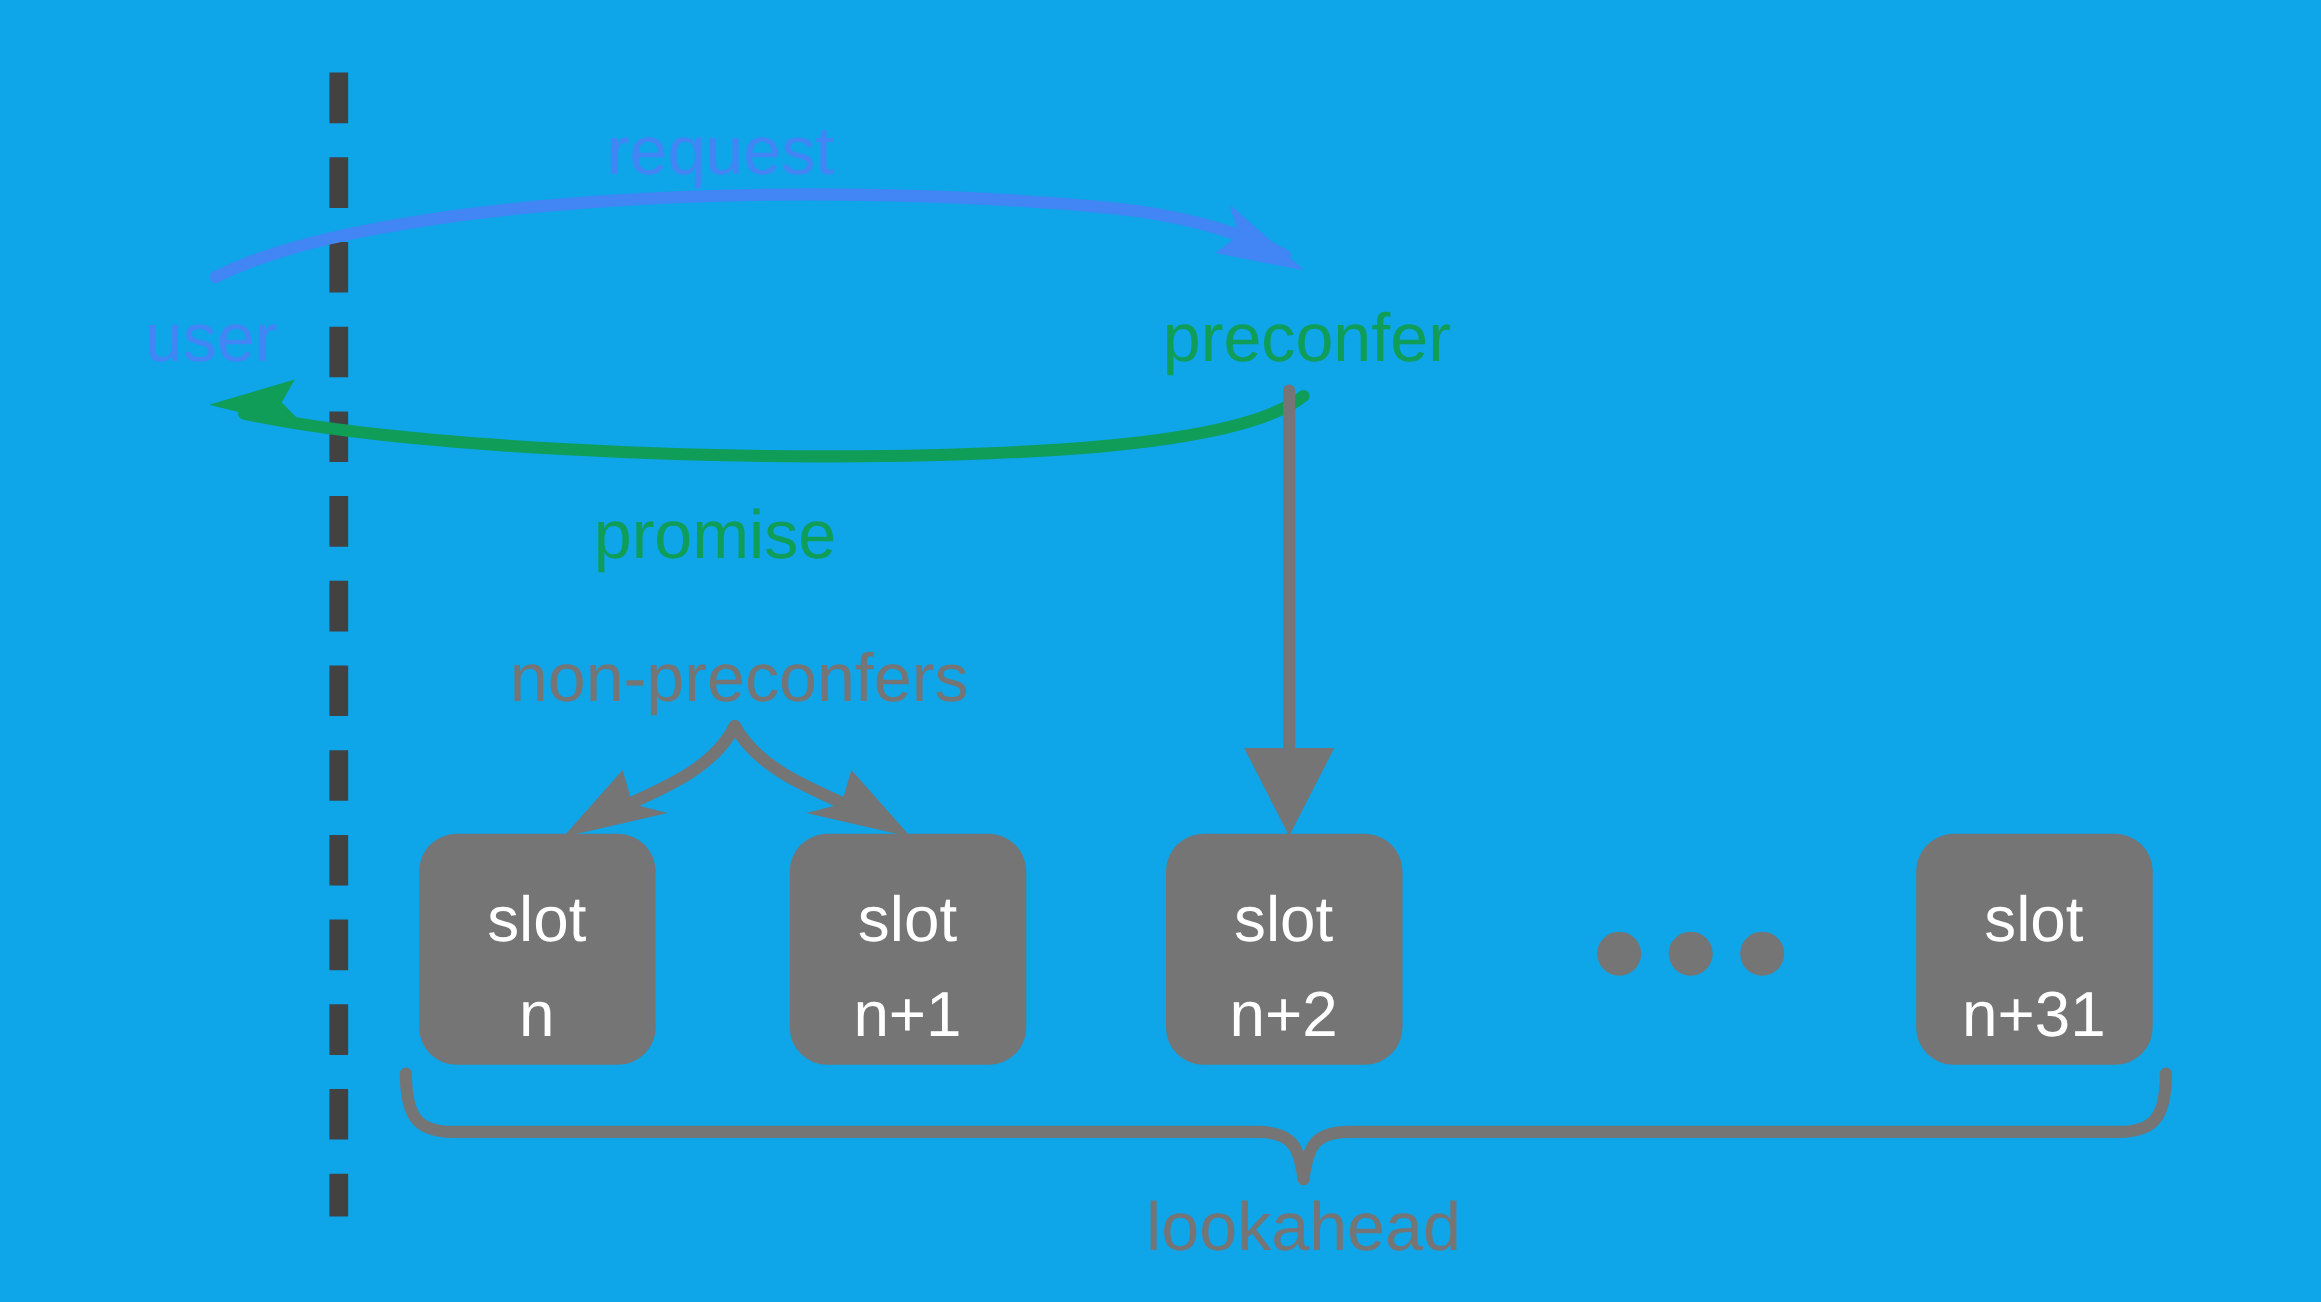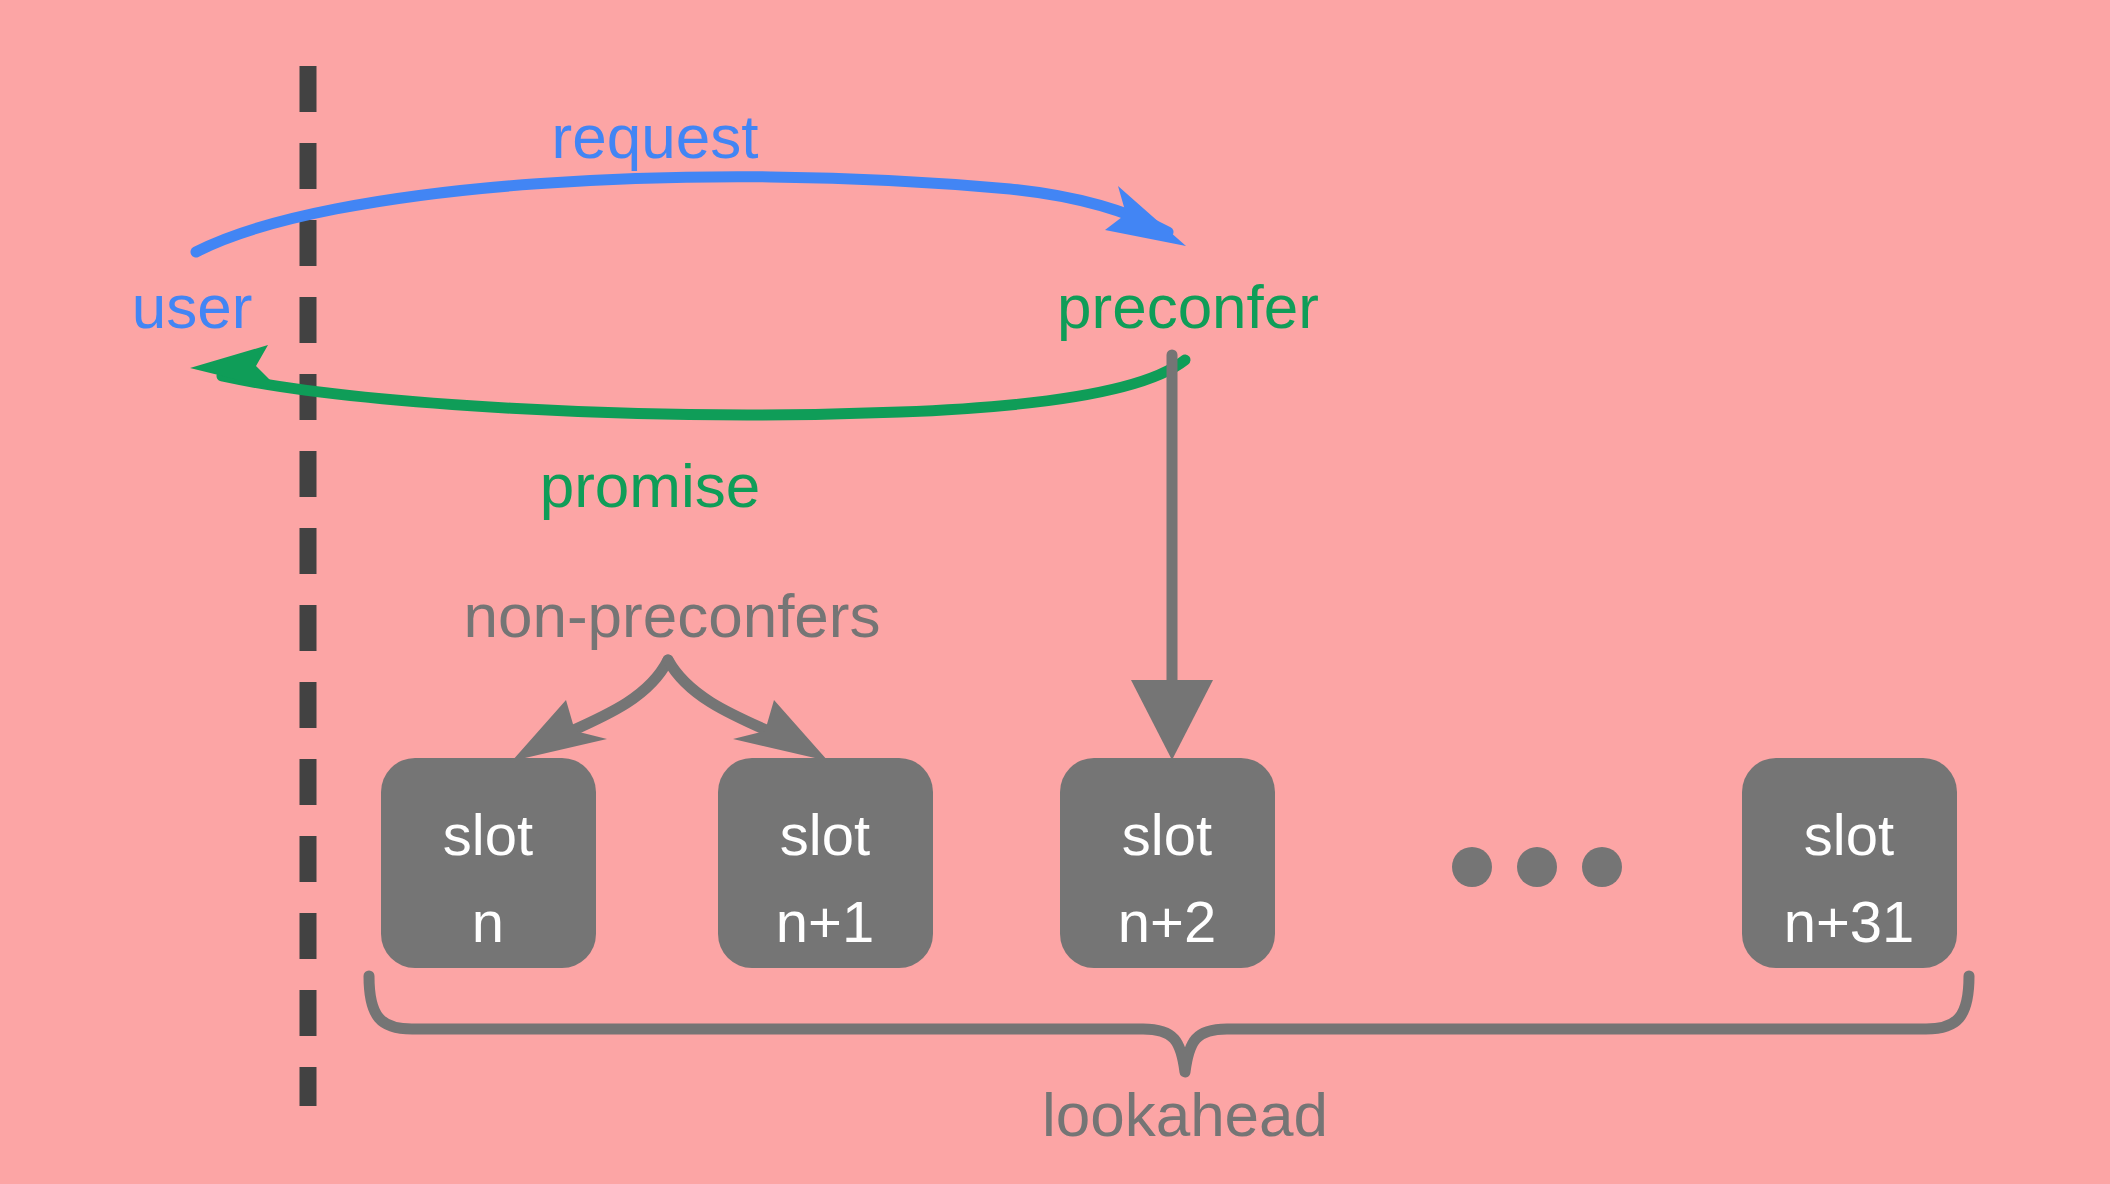--- a/index.html
+++ b/index.html
@@ -8,21 +8,21 @@
     padding: 0;
     background: #ffffff;
   }
   body {
     font-family: "Liberation Sans", sans-serif;
   }
   #canvas {
     position: relative;
     width: 2110px;
     height: 1184px;
-    background: #fca5a5;
+    background: #0ea5e9;
     overflow: hidden;
   }
   #diagram-svg {
     position: absolute;
     left: 0;
     top: 0;
     width: 2110px;
     height: 1184px;
     display: block;
   }

